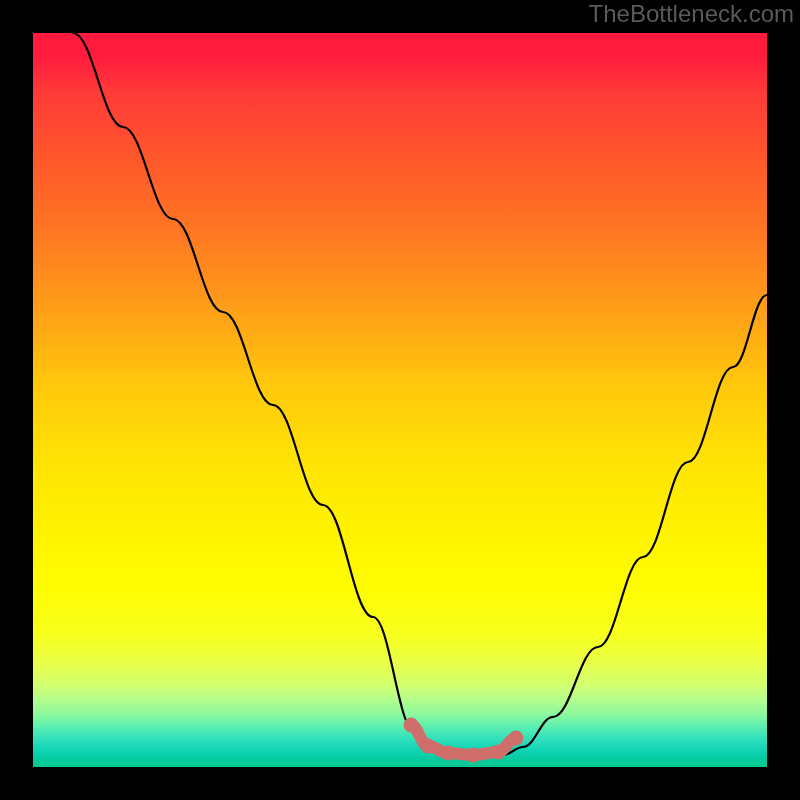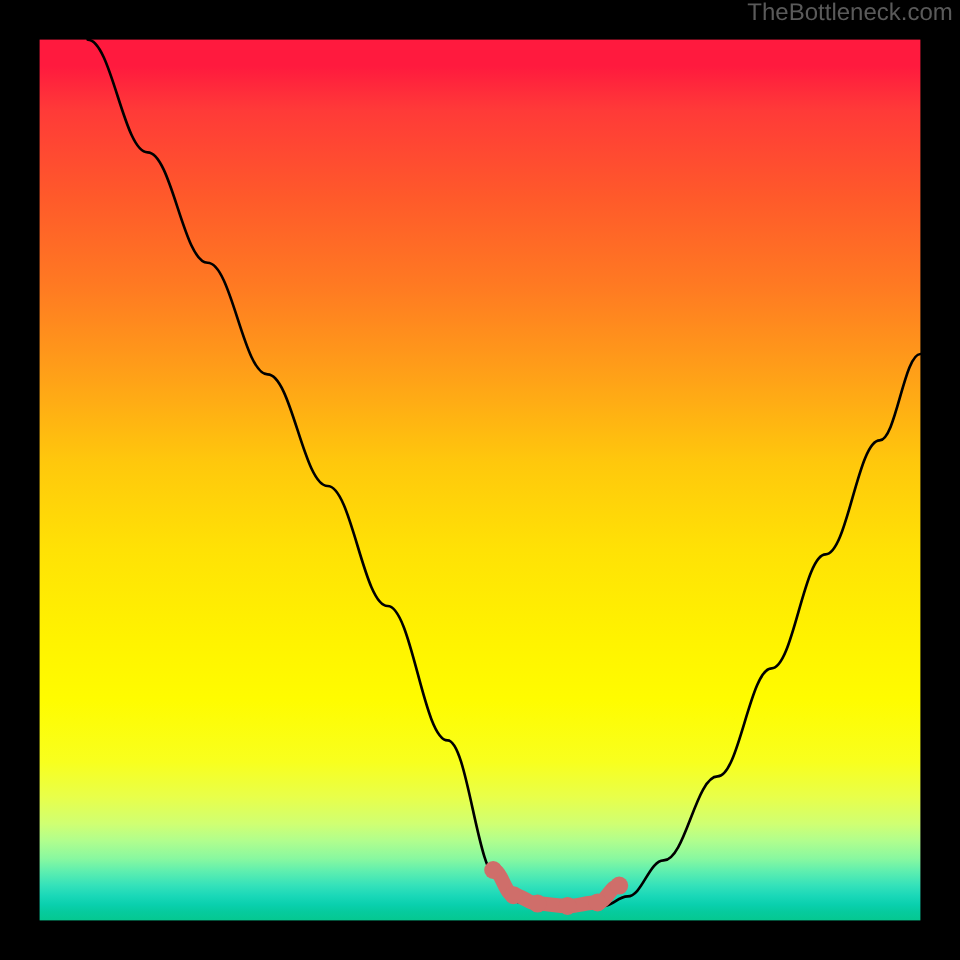--- a/index.html
+++ b/index.html
@@ -46,21 +46,21 @@
       #0ad0ae 98.2%,
       #06cb9e 99%,
       #05c890 100%
     );
   }
   .watermark {
     position: absolute;
     top: 0px;
     right: 6px;
     color: #5a5a5a;
-    font-size: 20px;
+    font-size: 24px;
     font-weight: 500;
     letter-spacing: 0px;
     user-select: none;
   }
   svg.curve {
     position: absolute;
     left: 0;
     top: 0;
     width: 734px;
     height: 734px;

